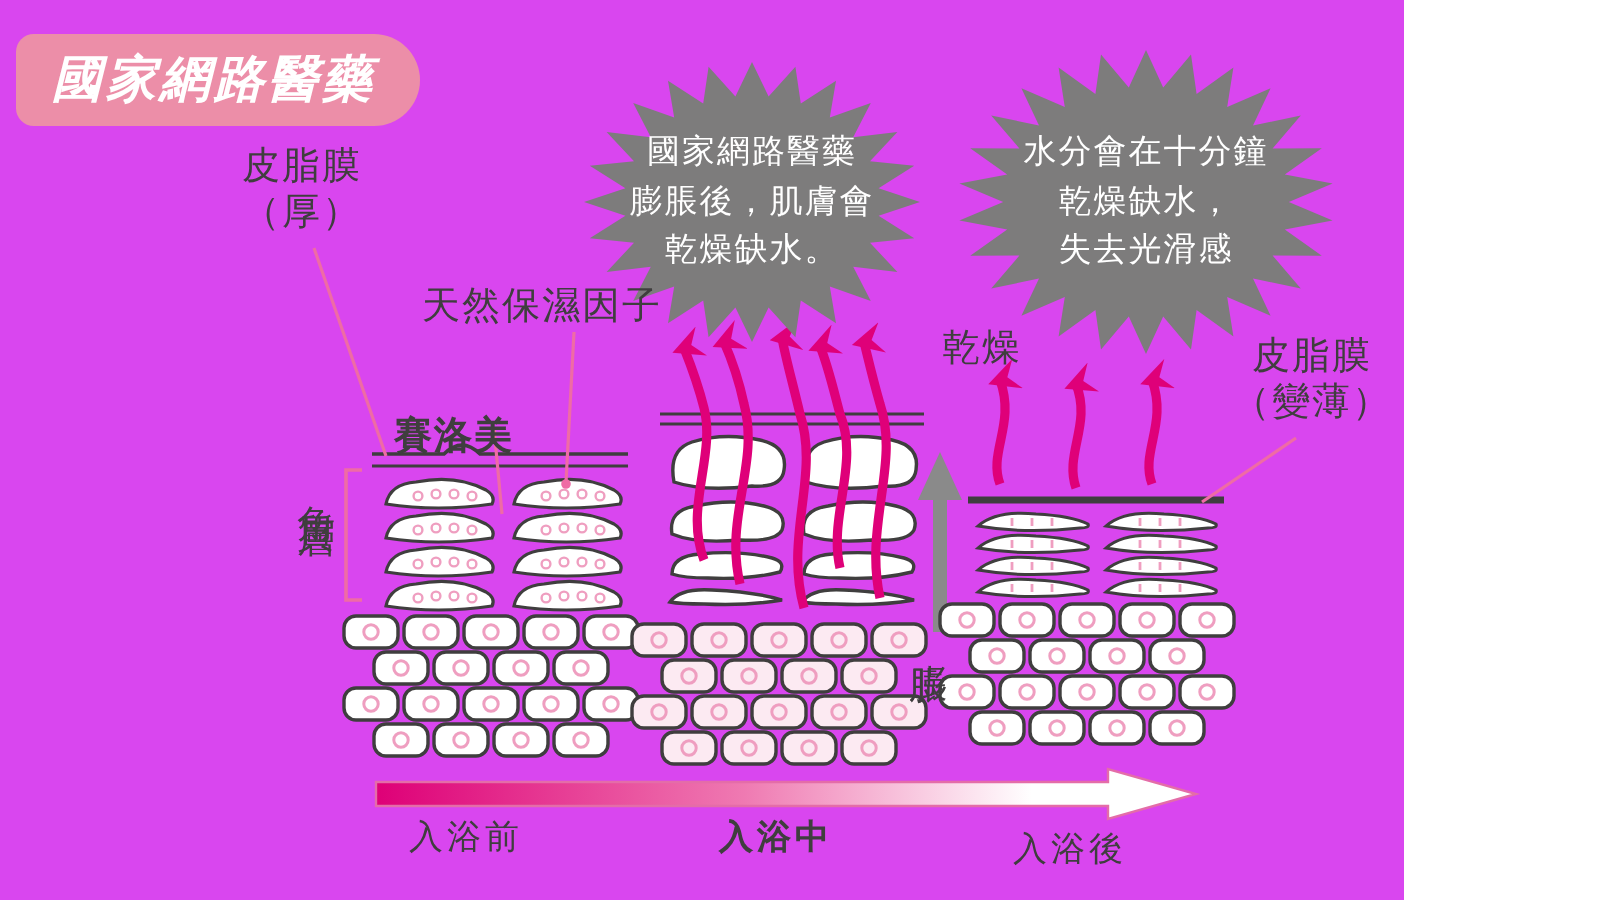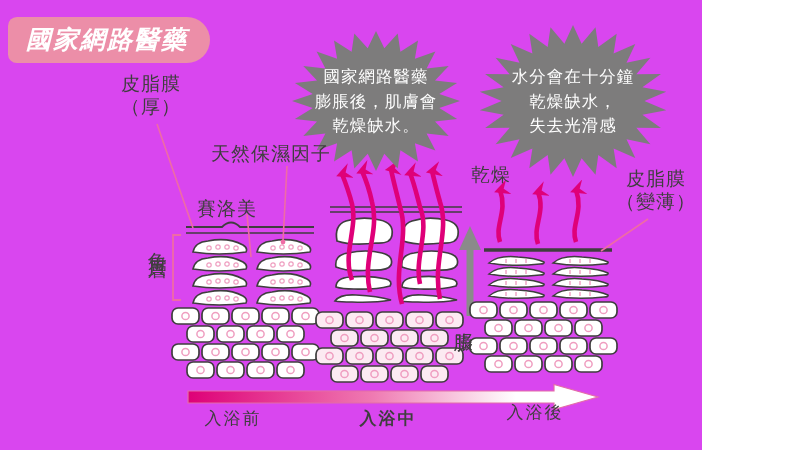--- a/index.html
+++ b/index.html
@@ -122,21 +122,21 @@
     </div>
   </div>
 
   <div class="abs lbl center" style="left:108px;top:72px;width:86px;">
     <div>皮脂膜</div>
     <div>（厚）</div>
   </div>
 
   <div class="abs lbl" style="left:211px;top:142px;">天然保濕因子</div>
 
-  <div class="abs lbl" style="left:197px;top:197px;">賽洛美</div>
+  <div class="abs lbl" style="left:197px;top:207px;font-weight:bold;">賽洛美</div>
 
   <div class="abs lbl vert" style="left:146px;top:237px;">角質層</div>
 
   <div class="abs lbl" style="left:471px;top:163px;">乾燥</div>
 
   <div class="abs lbl center" style="left:610px;top:167px;width:92px;">
     <div>皮脂膜</div>
     <div>（變薄）</div>
   </div>
 
@@ -217,15 +217,15 @@
     <use href="#rowAW" y="158"></use>
       <use href="#rowBW" y="176"></use>
   </svg>
 
   <svg class="abs" style="left:188px;top:383px;" width="414" height="28" viewBox="0 0 414 28">
     <polygon points="0,8 366,8 366,1.5 410,14 366,26.5 366,20 0,20" fill="url(#tgrad)" stroke="#e46da8" stroke-width="1.2"></polygon>
   </svg>
 
   <div class="abs stage" style="left:233px;top:407px;">入浴前</div>
   <div class="abs stage" style="left:388px;top:407px;font-weight:bold;">入浴中</div>
-  <div class="abs stage" style="left:535px;top:401px;">入浴後</div>
+  <div class="abs stage" style="left:535px;top:413px;">入浴後</div>
 
 </div>
 
 </body></html>

